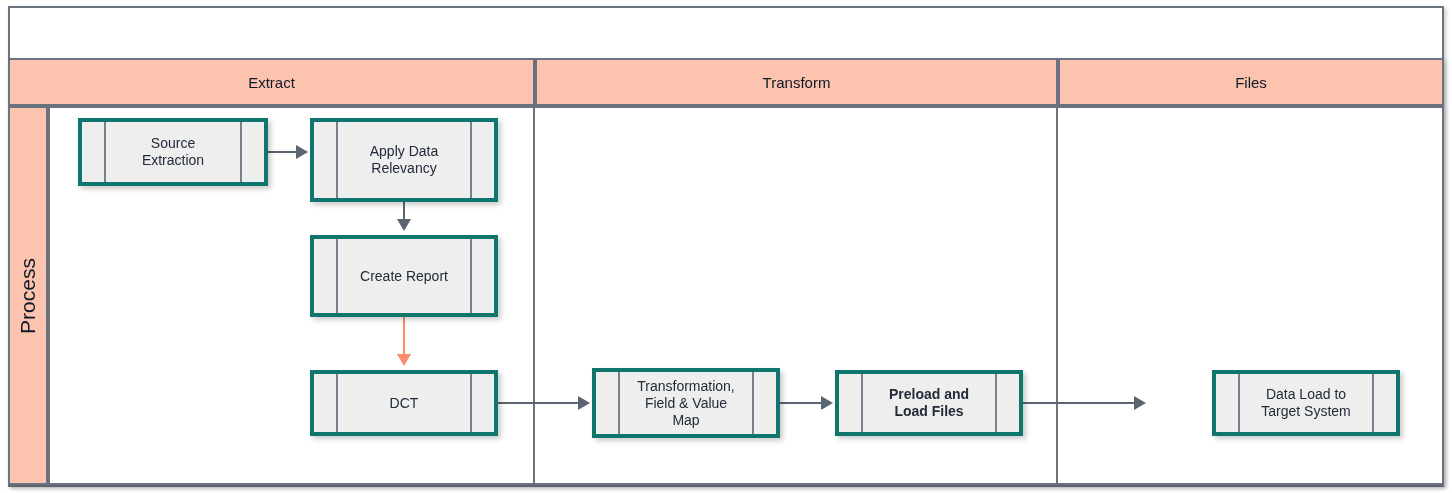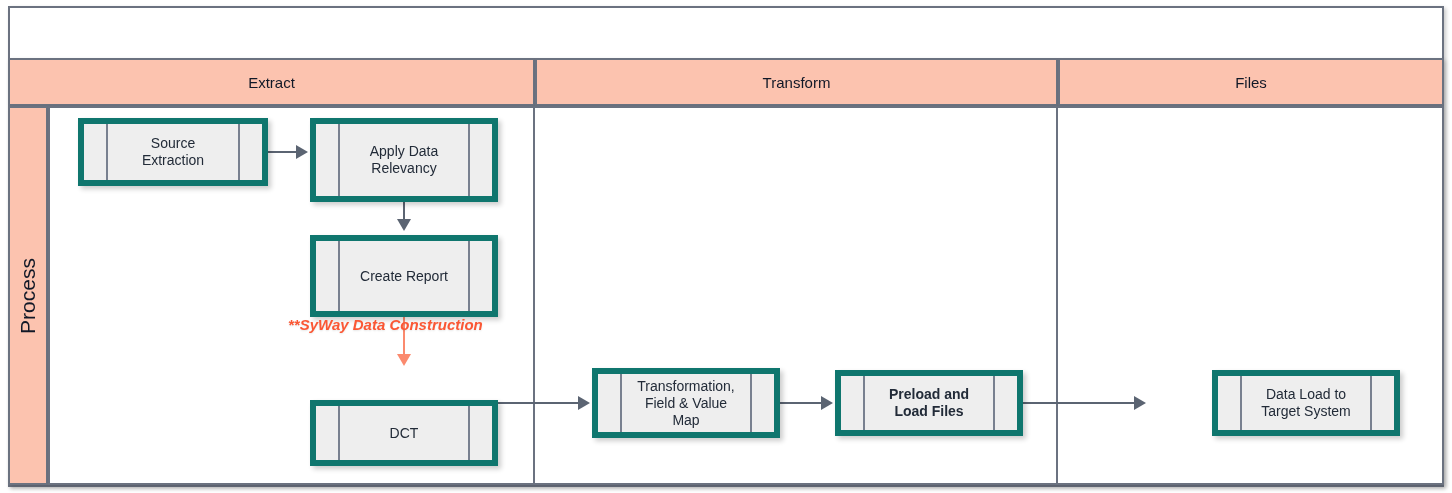--- a/index.html
+++ b/index.html
@@ -36,21 +36,21 @@
              transform:translate(-50%,-50%) rotate(-90deg);
              white-space:nowrap;font-size:21px;color:#111827;}
 
   
   .lanebody{position:absolute;left:48px;top:106px;width:1396px;height:379px;
             box-sizing:border-box;border:2px solid #6b7280;border-left:2px solid #6b7280;
             background:#ffffff;box-shadow:2px 2px 4px rgba(0,0,0,.18);}
   .divider{position:absolute;top:106px;width:2px;height:379px;background:#6b7280;}
 
   
-  .node{position:absolute;box-sizing:border-box;border:6px solid #0f766e;
+  .node{position:absolute;box-sizing:border-box;border:4px solid #0f766e;
         background:#eeeeee;box-shadow:3px 3px 5px rgba(0,0,0,.20);}
   .node::before,.node::after{content:"";position:absolute;top:0;bottom:0;
         width:2px;background:#78808f;}
   .node::before{left:22px;}
   .node::after{right:22px;}
   .node .lbl{position:absolute;left:26px;right:26px;top:50%;
         transform:translateY(-50%);text-align:center;
         font-size:14px;line-height:17px;color:#222b38;}
 
   
@@ -113,29 +113,28 @@
   <div id="nodes-host">
       <div class="node" style="left: 78px; top: 118px; width: 190px; height: 68px;">
         <div class="lbl">Source<br>Extraction</div>
       </div>
       <div class="node" style="left: 310px; top: 118px; width: 188px; height: 84px;">
         <div class="lbl">Apply Data<br>Relevancy</div>
       </div>
       <div class="node" style="left: 310px; top: 235px; width: 188px; height: 82px;">
         <div class="lbl">Create Report</div>
       </div>
-      <div class="node" style="left: 310px; top: 370px; width: 188px; height: 66px; margin-top: 30px;">
+      <div class="node" style="left: 310px; top: 370px; width: 188px; height: 66px;">
         <div class="lbl">DCT</div>
       </div>
       <div class="node" style="left: 592px; top: 368px; width: 188px; height: 70px;">
         <div class="lbl">Transformation,<br>Field &amp; Value<br>Map</div>
       </div>
       <div class="node" style="left: 835px; top: 370px; width: 188px; height: 66px; font-weight: bold;">
         <div class="lbl">Preload and<br>Load Files</div>
       </div>
       <div class="node" style="left: 1212px; top: 370px; width: 188px; height: 66px;">
         <div class="lbl">Data Load to<br>Target System</div>
       </div>
     </div>
 
-  <div class="annot" id="annot" style="left: 288px; top: 316px; color: rgb(251, 87, 52);">**SyWay Data Construction</div>
 
 </div>
 
 </body></html>

